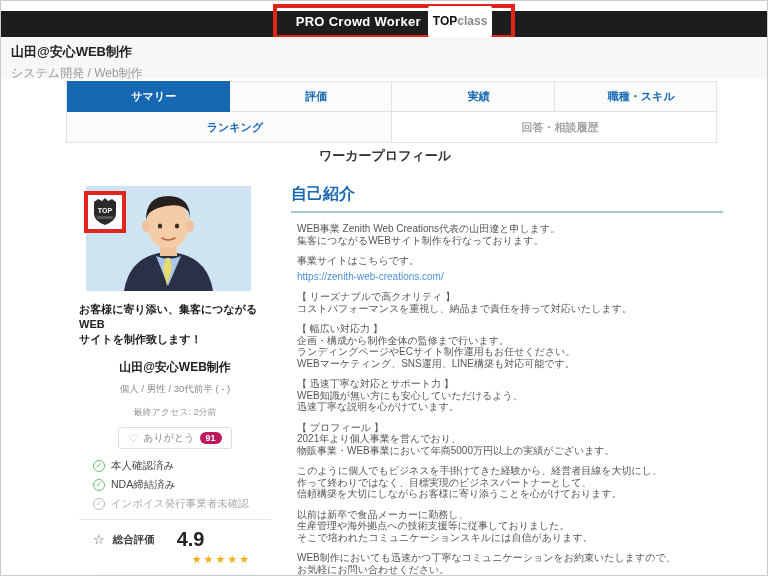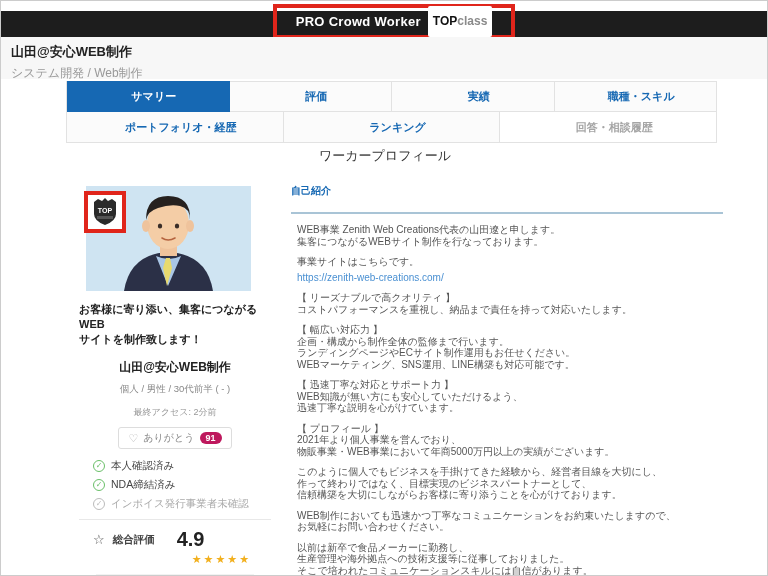--- a/index.html
+++ b/index.html
@@ -29,21 +29,21 @@
   .tabrow { display:flex; border-left:1px solid #e2e2e2; }
   .tabrow .tab {
     flex:1; height:31px; display:flex; align-items:center; justify-content:center;
     background:#fbfbfb; border:1px solid #e2e2e2; border-left:none;
     color:#1668b3; font-size:11px; font-weight:bold; cursor:pointer;padding-left:12px;
   }
   .tabrow.r2 .tab { border-top:none; }
   .tab.active { background:#1668b3; color:#ffffff; border-color:#1668b3; }
   .tab.muted { background:#ffffff; color:#a5a5a5; }
   
-  .ptitle { position:absolute; left:0; top:146px; width:768px; text-align:center; font-size:13px; font-weight:normal; color:#333333; }
+  .ptitle { position:absolute; left:0; top:146px; width:768px; text-align:center; font-size:13px; font-weight:bold; color:#333333; }
   
   .leftcol { position:absolute; left:78px; top:185px; width:192px; }
   .photo-wrap { position:relative; width:165px; height:105px; margin-left:7px; }
   .photo { width:165px; height:105px; display:block; }
   .emblem-annot {
     position:absolute; left:-2px; top:5px; width:42px; height:42px;
     border:4px solid #e0251b; background:#ffffff; display:flex; align-items:center; justify-content:center;
   }
   .catch { margin-top:11px; font-size:11px; font-weight:bold; color:#222222; line-height:15px; white-space:pre-line; }
   .wname { margin-top:12px; text-align:center; font-size:12px; font-weight:bold; color:#222222; }
@@ -64,21 +64,21 @@
   .verif.muted .vtext { color:#aaaaaa; }
   .lc-div { border-top:1px solid #e8e8e8; margin:8px 0; }
   .rating-row { display:flex; align-items:center; gap:8px; padding-left:14px; }
   .rating-row .staricon { font-size:13px; color:#555555; }
   .rating-row .rlabel { font-size:10.5px; font-weight:bold; color:#444444; }
   .rating-row .rvalue { font-size:20px; font-weight:bold; color:#222222; margin-left:14px; }
   .stars-line { text-align:right; padding-right:20px; margin-top:2px; font-size:11px; color:#f2b01e; letter-spacing:2px; }
   .rcount-strip { margin:8px auto 0 auto; width:158px; background:#f2f2f2; text-align:center; font-size:9px; color:#888888; padding:3px 0; }
   
   .rightcol { position:absolute; left:290px; top:183px; width:432px; }
-  .bio-head { color:#1668b3; font-size:10px; font-weight:bold; padding-bottom:14px; border-bottom:2px solid #a9c4d6; }
+  .bio-head { color:#1668b3; font-size:16px; font-weight:bold; padding-bottom:6px; border-bottom:2px solid #a9c4d6; }
   .bio-body { margin-top:10px; padding-left:6px; }
   .bio-body p { font-size:10px; color:#555555; line-height:11.5px; white-space:pre-line; margin-bottom:9px; }
   .bio-link { display:block; font-size:10px; color:#4a90d2; text-decoration:none; margin:-5px 0 9px 0; line-height:11.5px; }
 </style>
 </head>
 <body>
 
 <div class="screen">
 
   <div class="topbar"></div>
@@ -97,21 +97,20 @@
   </div>
 
   <div class="tabs">
     <div class="tabrow r1">
       <div class="tab active">サマリー</div>
       <div class="tab">評価</div>
       <div class="tab">実績</div>
       <div class="tab">職種・スキル</div>
     </div>
     <div class="tabrow r2">
-      <div class="tab">ポートフォリオ・経歴</div>
       <div class="tab">ランキング</div>
       <div class="tab muted">回答・相談履歴</div>
     </div>
   </div>
 
   <div class="ptitle">ワーカープロフィール</div>
 
   <div class="leftcol">
     <div class="photo-wrap">
       <svg class="photo" viewBox="0 0 165 105" xmlns="http://www.w3.org/2000/svg">
@@ -192,21 +191,21 @@
 WEBマーケティング、SNS運用、LINE構築も対応可能です。</p>
       <p>【 迅速丁寧な対応とサポート力 】
 WEB知識が無い方にも安心していただけるよう、
 迅速丁寧な説明を心がけています。</p>
       <p>【 プロフィール 】
 2021年より個人事業を営んでおり、
 物販事業・WEB事業において年商5000万円以上の実績がございます。</p>
       <p>このように個人でもビジネスを手掛けてきた経験から、経営者目線を大切にし、
 作って終わりではなく、目標実現のビジネスパートナーとして、
 信頼構築を大切にしながらお客様に寄り添うことを心がけております。</p>
-      <p>WEB制作においても迅速かつ丁寧なコミュニケーションをお約束いたしますので、
-お気軽にお問い合わせください。</p>
       <p>以前は新卒で食品メーカーに勤務し、
 生産管理や海外拠点への技術支援等に従事しておりました。
 そこで培われたコミュニケーションスキルには自信があります。</p>
+      <p>WEB制作においても迅速かつ丁寧なコミュニケーションをお約束いたしますので、
+お気軽にお問い合わせください。</p>
     </div>
   </div>
 
 </div>
 
 </body></html>

